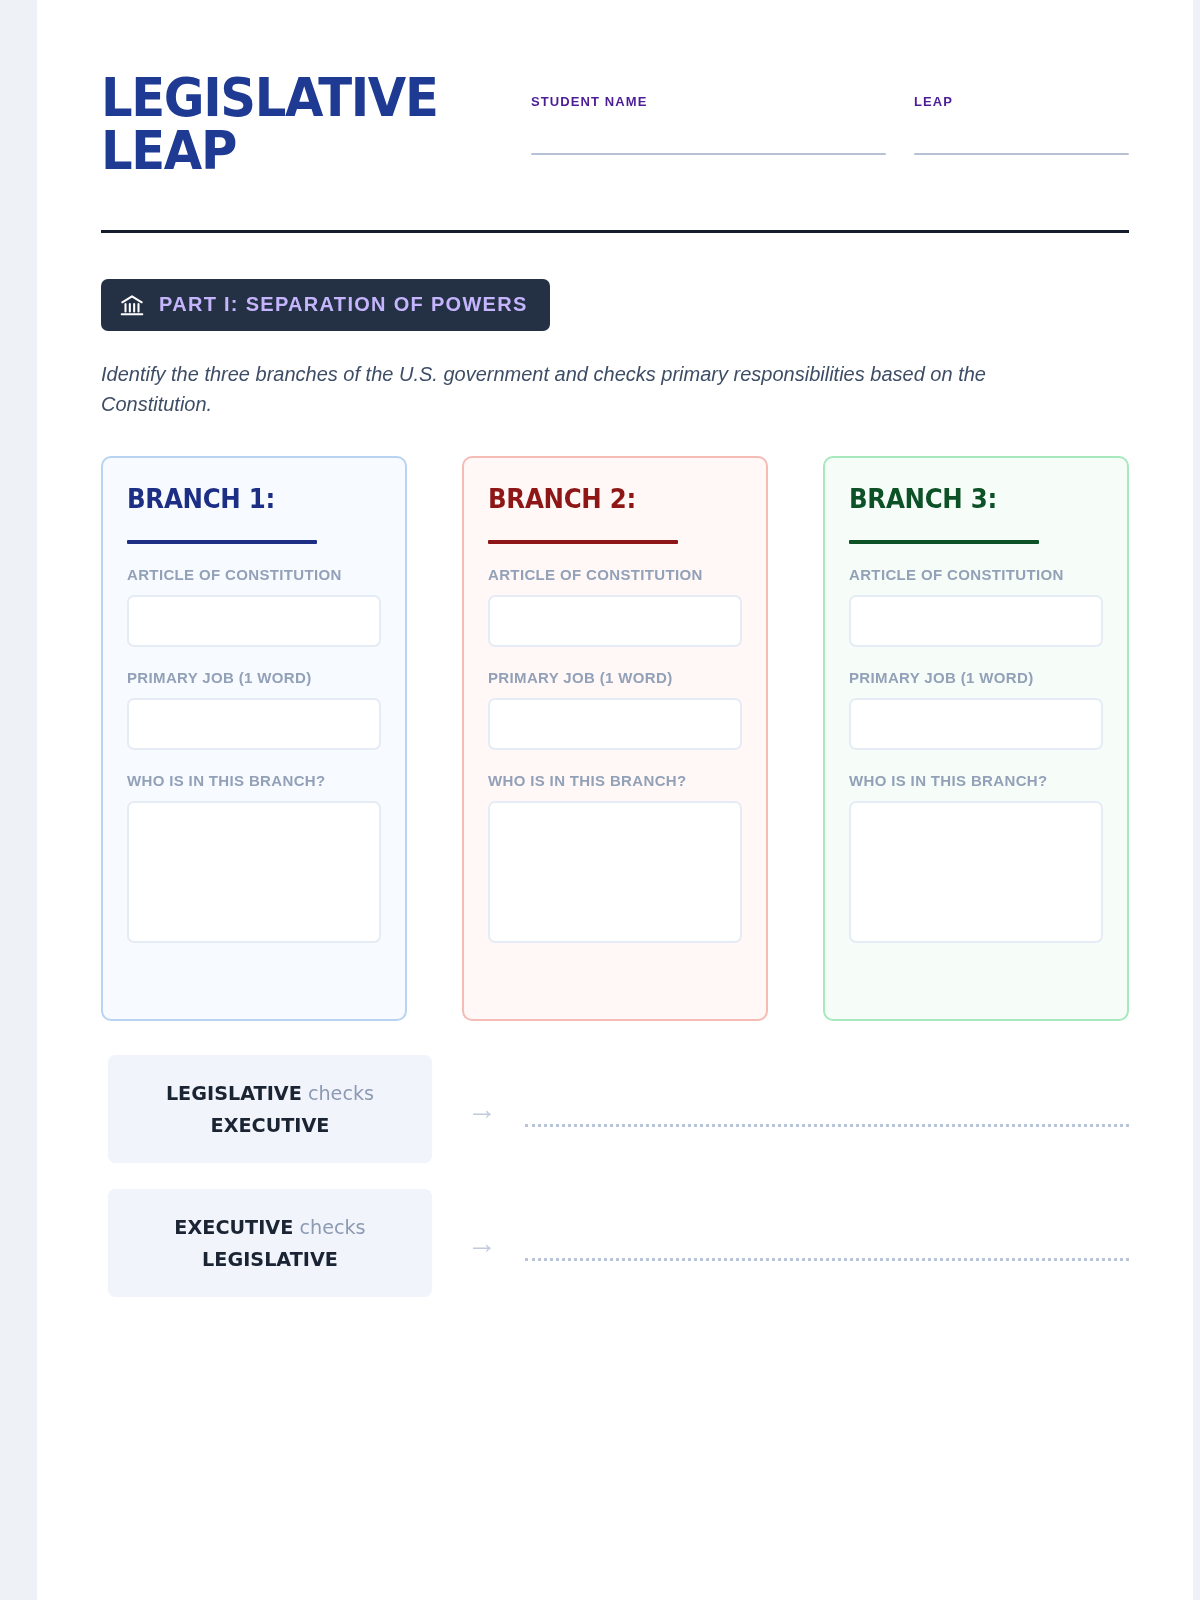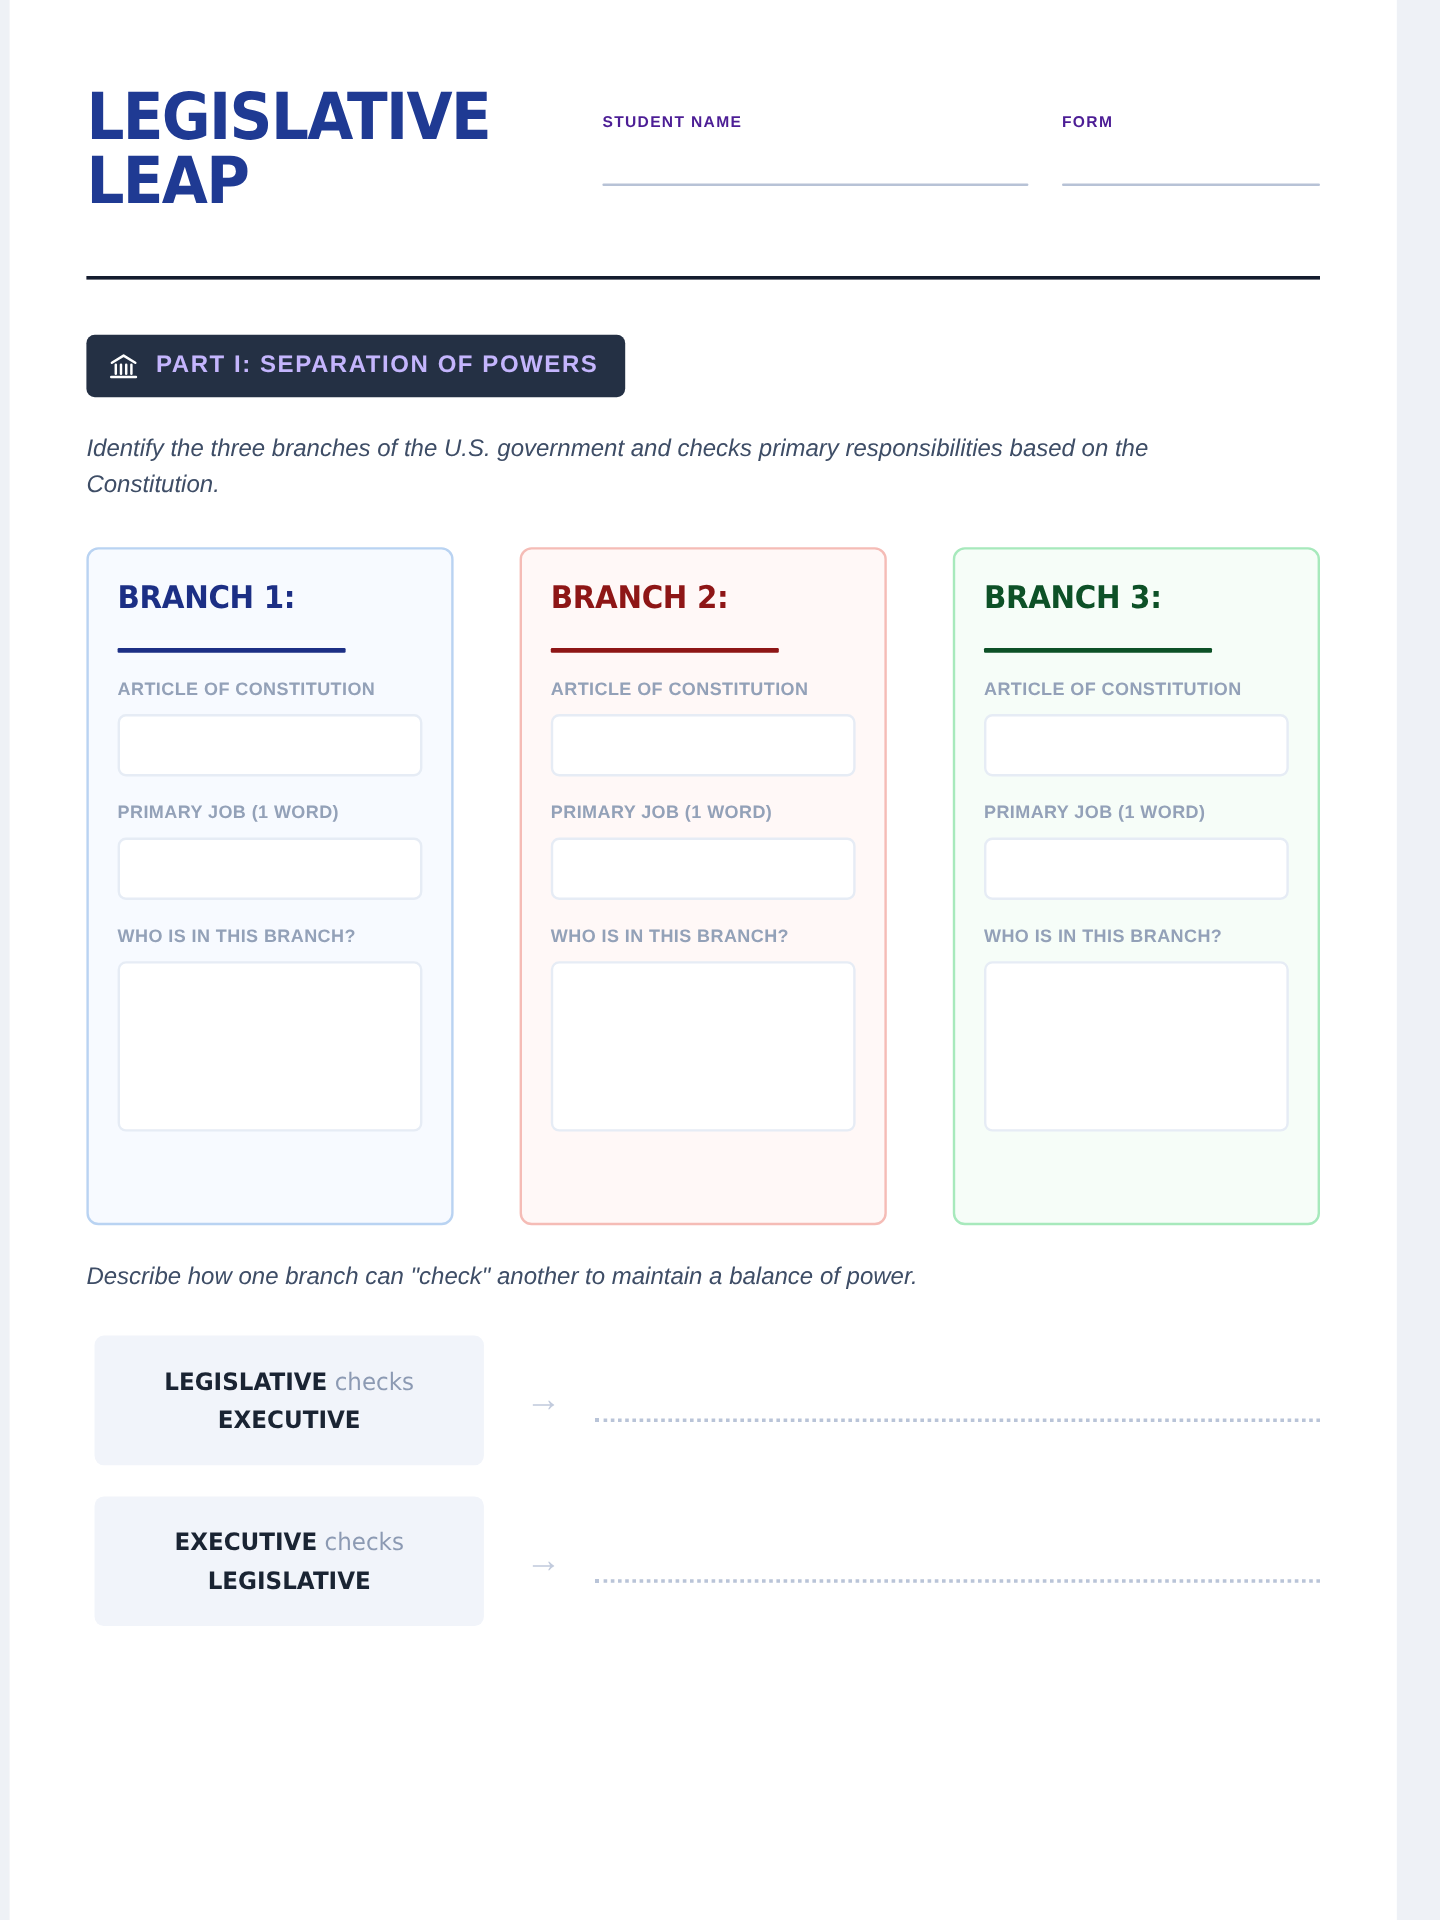--- a/index.html
+++ b/index.html
@@ -5,21 +5,21 @@
   * { box-sizing: border-box; }
   html, body { margin: 0; padding: 0; }
   body {
     width: 1200px; height: 1600px;
     background: #eef1f6;
     font-family: "Liberation Sans", sans-serif;
     overflow: hidden;
   }
   .sheet {
     position: absolute;
-    left: 8px; top: 0; width: 1156px; min-height: 1600px;
+    left: 37px; top: 0; width: 1156px; min-height: 1600px;
     background: #ffffff;
   }
   .inner { padding: 0 64px; }
 
   
   .header { display: flex; align-items: flex-start; padding-top: 72px; }
   .title-block { width: 430px; flex: 0 0 430px; }
   .doc-title {
     font-family: "DejaVu Sans", sans-serif;
     font-weight: 700;
@@ -192,21 +192,21 @@
     <div class="header">
       <div class="title-block">
         <h1 class="doc-title">LEGISLATIVE LEAP</h1>
       </div>
       <div class="meta-block">
         <div class="meta-field">
           <div class="meta-label">STUDENT NAME</div>
           <div class="meta-rule"></div>
         </div>
         <div class="meta-field date">
-          <div class="meta-label">FORM</div>
+          <div class="meta-label">LEAP</div>
           <div class="meta-rule"></div>
         </div>
       </div>
     </div>
 
     <div class="divider"></div>
 
     
     <div class="section-badge">
       <span>
@@ -256,21 +256,20 @@
         <div class="field-label">PRIMARY JOB (1 WORD)</div>
         <div class="field-box"></div>
         <div class="field-label">WHO IS IN THIS BRANCH?</div>
         <div class="field-box tall"></div>
       </div>
 
     </div>
 
     
 
-    <div class="instruction">Describe how one branch can "check" another to maintain a balance of power.</div>
 
     <div class="check-list">
 
       <div class="check-row">
         <div class="check-pair">
           <span class="src">LEGISLATIVE</span>
           <span class="mid">checks</span>
           <span class="dst">EXECUTIVE</span>
         </div>
         <div class="check-arrow">→</div>

